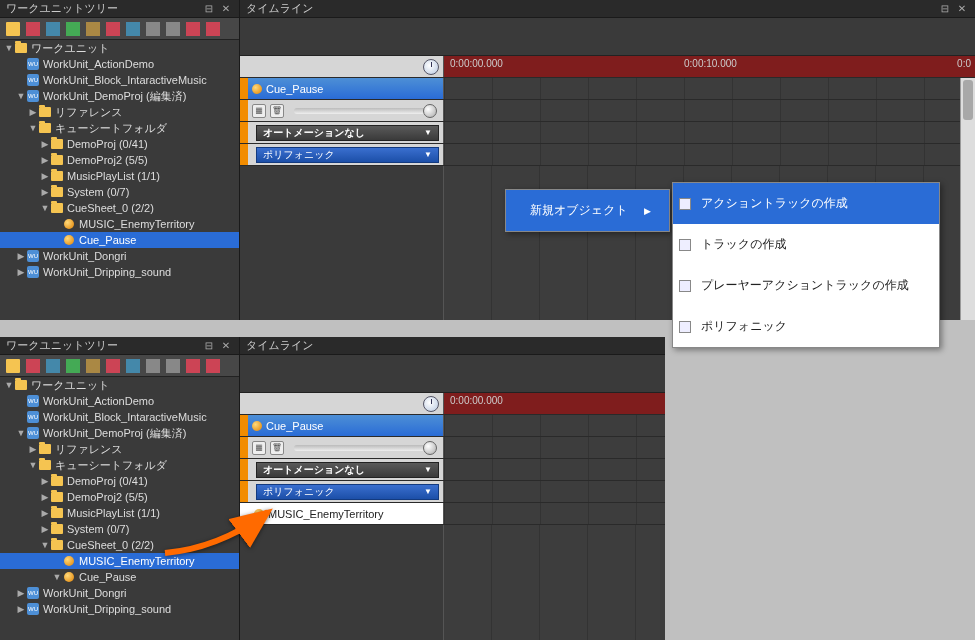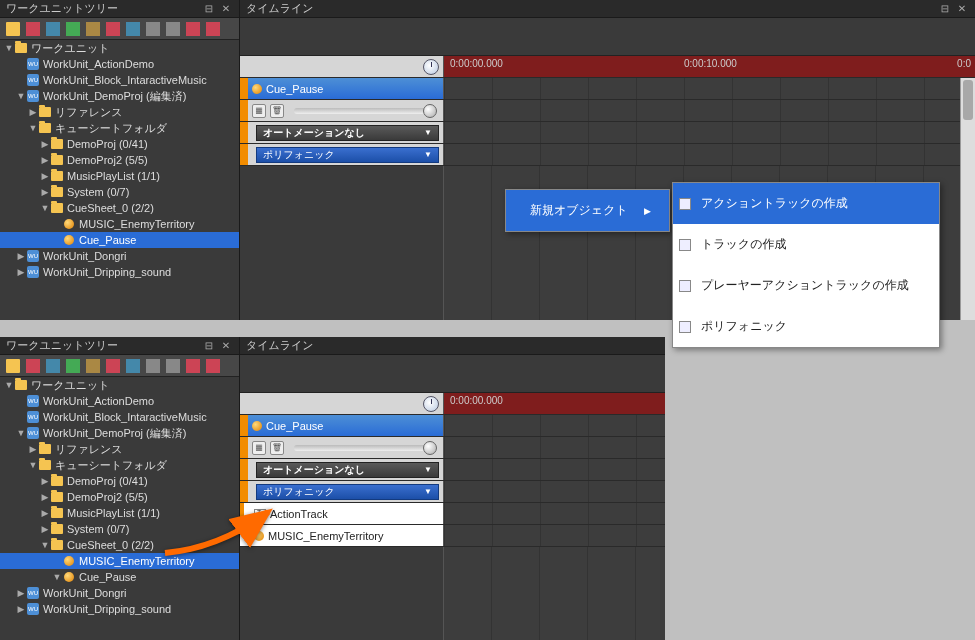--- a/index.html
+++ b/index.html
@@ -559,28 +559,20 @@
             <span class="orange-bar"></span>
           <div class="dd">
               <span>ポリフォニック</span>
               <span class="dd-arrow">▼</span>
             </div>
         </div>
         <div class="tl-right grid"></div>
       </div>
       <div class="tl-row track-item-row">
         <div class="tl-left">
-            <span class="orange-bar" style="width:4px"></span>
-            <span class="ic-track"></span>
-            <span>ActionTrack</span>
-          </div>
-        <div class="tl-right grid"></div>
-      </div>
-      <div class="tl-row track-item-row">
-        <div class="tl-left">
             <span class="ic-cue"></span>
             <span>MUSIC_EnemyTerritory</span>
           </div>
         <div class="tl-right grid"></div>
       </div>
       <div class="tl-canvas">
         <div class="tl-left-col"></div>
         <div class="tl-right-col">
             <div class="vgrid"></div>
           </div>

